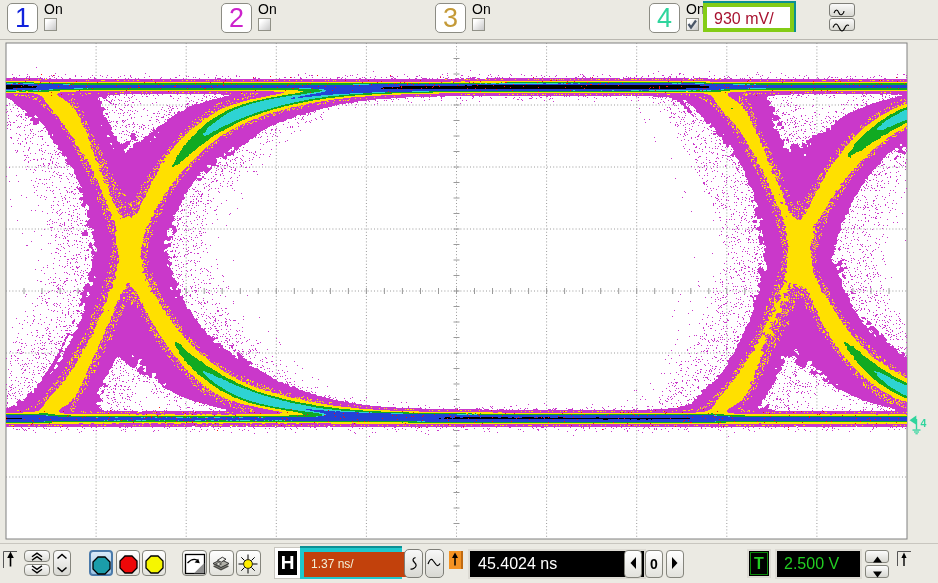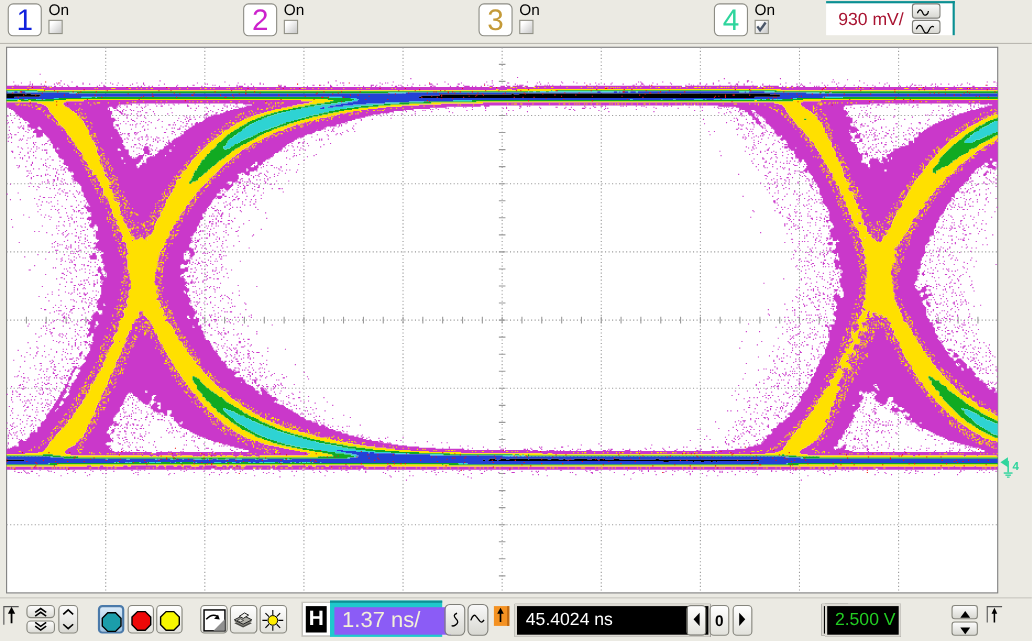--- a/index.html
+++ b/index.html
@@ -25,21 +25,21 @@
 <div class="chbtn" style="left:435px;color:#c49a38">3</div>
 <div class="onlab" style="left:472px">On</div>
 <div class="cb" style="left:472px"></div>
 <div class="chbtn" style="left:649px;color:#2fd59d">4</div>
 <div class="onlab" style="left:686px">On</div>
 <div class="cb" style="left:686px">
     <svg width="13" height="13" style="position:absolute;left:-1px;top:-1px">
       <path d="M2.5 6 L5 9.5 L10 2.5" stroke="#4a5668" stroke-width="2.2" fill="none"></path>
     </svg>
   </div>
-<div class="abs" style="left:751px;top:1px;width:117px;height:31px;background:#ffffff;border-top:2px solid #0b8f92;border-right:2px solid #0b8f92">
+<div class="abs" style="left:703px;top:1px;width:93px;height:31px;background:#84cc16;border-top:2px solid #0b8f92;border-right:2px solid #0b8f92">
     <div class="abs" style="left:4px;top:4px;right:4px;bottom:4px;background:#fff;color:#a81230;font-size:16px;line-height:23px;padding-left:7px">930 mV/</div>
   </div>
 <div class="mini" style="left:829px;top:3px;width:26px;height:14px"><svg width="24" height="12">
       <path d="M4 7 q2.5 -6 5 0 q1 2.5 3 1.5 q2 -1 2 -3.5" stroke="#000" fill="none" stroke-width="1.1"></path>
     </svg></div>
 <div class="mini" style="left:829px;top:18px;width:26px;height:13px"><svg width="24" height="11">
       <path d="M3 5.5 q3 -7 6 0 q3 7 6 0 q1.5 -3.5 4 -2" stroke="#000" fill="none" stroke-width="1.1"></path>
     </svg></div>
 <svg class="abs" style="left:0;top:0" width="938" height="583">
 <rect x="6" y="43" width="901" height="496" fill="#ffffff" stroke="#808080" stroke-width="1"></rect>
@@ -116,21 +116,21 @@
         <path d="M16 11 H20.5"></path>
         <path d="M4.3 4.3 L7.5 7.5"></path>
         <path d="M14.5 14.5 L17.7 17.7"></path>
         <path d="M17.7 4.3 L14.5 7.5"></path>
         <path d="M4.3 17.7 L7.5 14.5"></path>
       </g>
       <circle cx="11" cy="11" r="4.4" fill="#ffee00" stroke="#000" stroke-width="0.9"></circle>
     </svg></div>
 <div class="abs" style="left:275px;top:548px;width:25px;height:30px;background:#000;border:3px solid #fff;outline:1px solid #c8c6bf;color:#fff;font-weight:bold;font-size:19px;text-align:center;line-height:24px">H</div>
 <div class="abs" style="left:300px;top:546px;width:102px;height:33px;background:#1fc8cc;border-top:2px solid #0e9094">
-    <div class="abs" style="left:4px;top:4px;width:106px;height:25px;background:#8b5cf6;color:#f3f0d8;font-size:20px;line-height:25px;padding-left:7px">1.37 ns/</div>
+    <div class="abs" style="left:4px;top:4px;width:106px;height:25px;background:#c2410c;color:#f3f0d8;font-size:12px;line-height:25px;padding-left:7px">1.37 ns/</div>
   </div>
 <div class="abs" style="left:404px;top:549px;width:19px;height:29px;background:linear-gradient(#f8f8f8,#d8d8d2);border:1px solid #7e7e78;border-radius:5px"><svg width="17" height="27">
       <path d="M10.5 7.5 q-4.5 1.5 -1 5 q3.5 3.2 -0.5 5.8 q-2.2 1.4 -3.4 0.4" stroke="#000" stroke-width="1.2" fill="none"></path>
     </svg></div>
 <div class="abs" style="left:425px;top:549px;width:19px;height:29px;background:linear-gradient(#f8f8f8,#d8d8d2);border:1px solid #7e7e78;border-radius:5px"><svg width="17" height="27">
       <path d="M2 14 q2.5 -7 5 -3.5 q1.5 2 3 4 q2 2.5 4 -1" stroke="#000" stroke-width="1.2" fill="none"></path>
     </svg></div>
 <div class="abs" style="left:449px;top:551px;width:14px;height:18px;background:#f49222;border-right:2px solid #c06a10"><svg width="12" height="16">
       <path d="M6 14.5 V5" stroke="#000" stroke-width="1.5"></path>
       <path d="M6 1.5 L3 7 L9 7 z" fill="#000"></path>
@@ -139,21 +139,21 @@
 <div class="bbtn" style="left:624px;width:18px;height:28px;top:550px;text-align:center"><svg width="10" height="24">
       <path d="M8 6 L2.5 12 L8 18 z" fill="#000"></path>
     </svg></div>
 <div class="bbtn" style="left:645px;width:18px;height:28px;top:550px;text-align:center;font-size:14px;font-weight:bold;line-height:26px">0</div>
 <div class="bbtn" style="left:666px;width:18px;height:28px;top:550px;text-align:center"><svg width="10" height="24">
       <path d="M2 6 L7.5 12 L2 18 z" fill="#000"></path>
     </svg></div>
 <div class="abs" style="left:747px;top:549px;width:24px;height:29px;background:#000;border:2px solid #dddbd4">
     <div class="abs" style="left:1px;top:1px;width:18px;height:23px;border:1px solid #0c8a0c;color:#22cc22;font-weight:bold;font-size:16px;text-align:center;line-height:22px">T</div>
   </div>
-<div class="abs" style="left:750px;top:549px;width:69px;height:30px;background:#000;border:2px solid #dddbd4;color:#22cc22;font-size:16px;line-height:26px;padding-left:7px">2.500 V</div>
+<div class="abs" style="left:775px;top:549px;width:87px;height:30px;background:#000;border:2px solid #dddbd4;color:#22cc22;font-size:16px;line-height:26px;padding-left:7px">2.500 V</div>
 <div class="abs" style="left:865px;top:550px;width:24px;height:13px;background:linear-gradient(#fcfcfc,#d8d8d2);border:1px solid #85857d;border-radius:3px;text-align:center"><svg width="21" height="11">
       <path d="M10.5 2.5 L6 8.5 L15 8.5 z" fill="#000"></path>
     </svg></div>
 <div class="abs" style="left:865px;top:565px;width:24px;height:13px;background:linear-gradient(#fcfcfc,#d8d8d2);border:1px solid #85857d;border-radius:3px;text-align:center"><svg width="21" height="11">
       <path d="M6 2.5 L15 2.5 L10.5 8.5 z" fill="#000"></path>
     </svg></div>
 <svg class="abs" style="left:894px;top:548px" width="26" height="24">
     <path d="M3.5 18 V3.5 H17" stroke="#555" fill="none" stroke-width="1"></path>
     <path d="M10 18 V9" stroke="#000" stroke-width="1.4" fill="none"></path>
     <path d="M10 4.5 L7.4 10 L12.6 10 z" fill="#000"></path>

